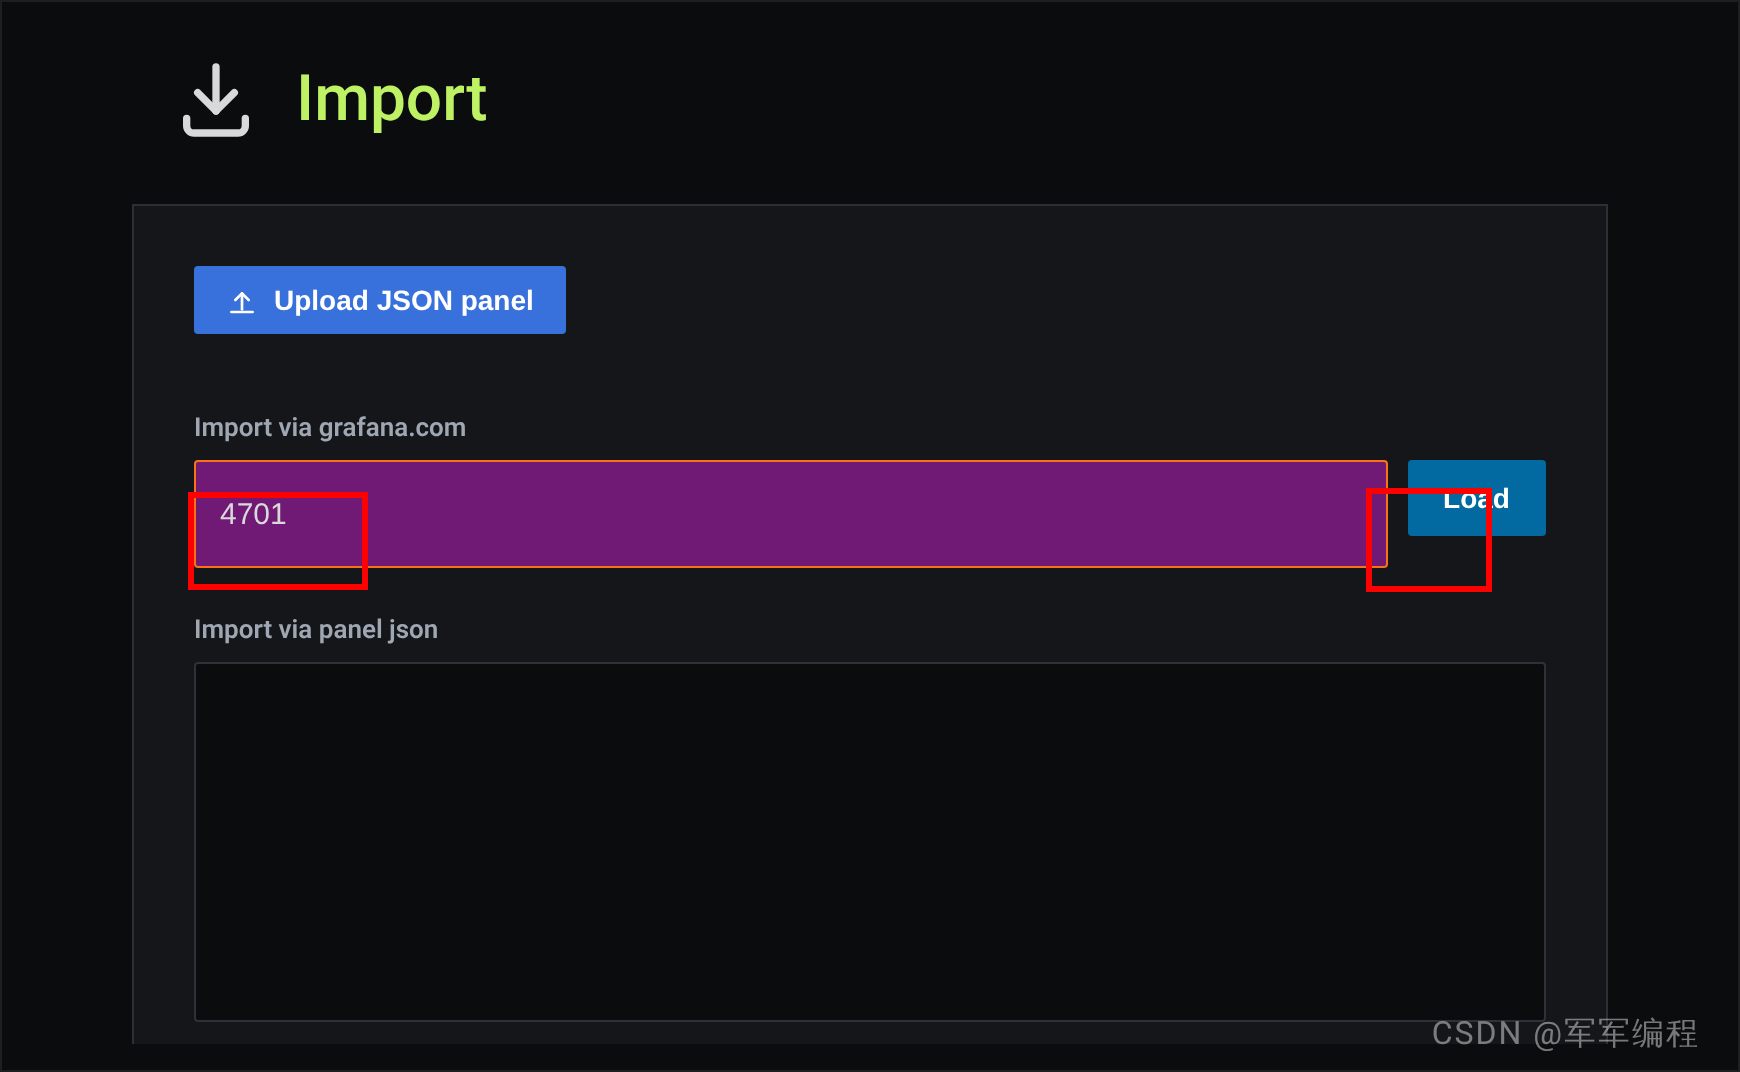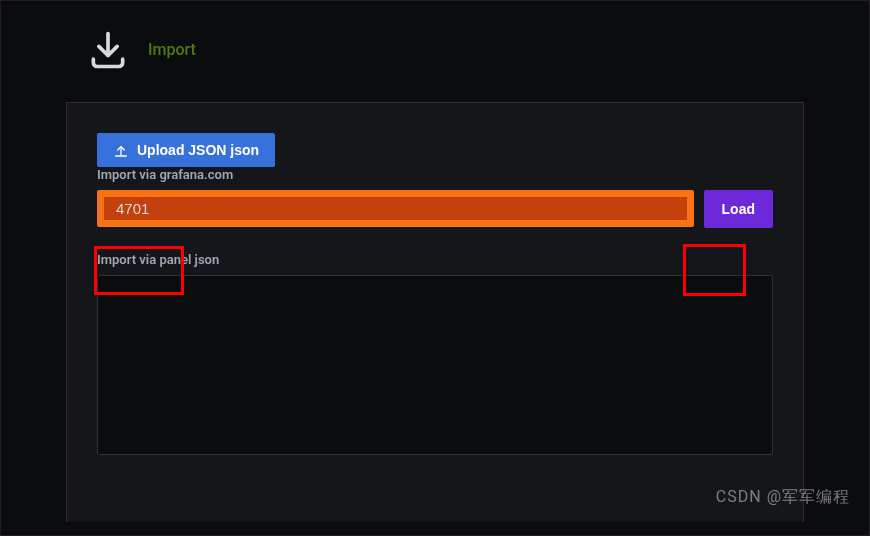--- a/index.html
+++ b/index.html
@@ -18,23 +18,23 @@
     }
     .header {
       display: flex;
       align-items: center;
       gap: 18px;
       padding-left: 86px;
       margin-bottom: 30px;
     }
     .header-icon svg { display: block; }
     .header-text h1 {
-      font-size: 16px;
+      font-size: 32px;
       font-weight: 500;
-      color: #4d7c0f;
+      color: #bef264;
       margin-bottom: 2px;
     }
     .header-text p {
       font-size: 14px;
       color: #8e8e8e;
     }
     .main-panel {
       margin: 0 66px 0 66px;
       border: 1px solid #2f2f33;
       border-bottom: none;
@@ -49,46 +49,46 @@
       background: #3871dc;
       color: #fff;
       border: none;
       padding: 9px 16px;
       font-size: 14px;
       font-weight: 600;
       border-radius: 2px;
       cursor: pointer;
     }
     .upload-btn svg { display: block; }
-    .field-section { }
+    .field-section { margin-top: 40px; }
     .field-label {
       font-size: 13px;
       font-weight: 600;
       color: #9fa7b3;
       margin-bottom: 8px;
       display: block;
     }
     .input-row {
       display: flex;
       gap: 10px;
       align-items: stretch;
     }
     .text-input {
       flex: 1;
-      background: #c2410c;
-      border: 7px solid #f97316;
+      background: #701a75;
+      border: 1px solid #f97316;
       color: #d8d9da;
       padding: 0 12px;
-      height: 37px;
+      height: 54px;
       font-size: 15px;
       border-radius: 2px;
       outline: none;
     }
     .load-btn {
-      background: #6d28d9;
+      background: #0369a1;
       color: #fff;
       border: none;
       padding: 0 18px;
       height: 38px;
       font-size: 14px;
       font-weight: 600;
       border-radius: 2px;
       cursor: pointer;
     }
     .json-section { margin-top: 24px; }
@@ -118,21 +118,21 @@
       position: absolute;
       border: 3px solid #ff0000;
       pointer-events: none;
       left: 683px;
       top: 244px;
       width: 63px;
       height: 52px;
     }
     .watermark {
       position: absolute;
-      bottom: 28px;
+      bottom: 8px;
       right: 20px;
       color: rgba(210,210,210,0.55);
       font-size: 16px;
       letter-spacing: 1px;
       pointer-events: none;
     }
     .outer-border {
       position: absolute;
       inset: 0;
       border: 1px solid #1f1f22;
@@ -162,21 +162,21 @@
   <div class="main-panel">
 
     <button class="upload-btn">
       <span>
         <svg width="16" height="16" viewBox="0 0 24 24" fill="none" stroke="#fff" stroke-width="2" stroke-linecap="round" stroke-linejoin="round">
           <path d="M12 19V7"></path>
           <path d="M7 12l5-5 5 5"></path>
           <path d="M4 21h16"></path>
         </svg>
       </span>
-      <span>Upload JSON json</span>
+      <span>Upload JSON panel</span>
     </button>
 
     <div class="field-section">
       <label class="field-label">Import via grafana.com</label>
       <div class="input-row">
         <input type="text" class="text-input" value="4701" style="">
         <button class="load-btn">Load</button>
       </div>
     </div>
 

